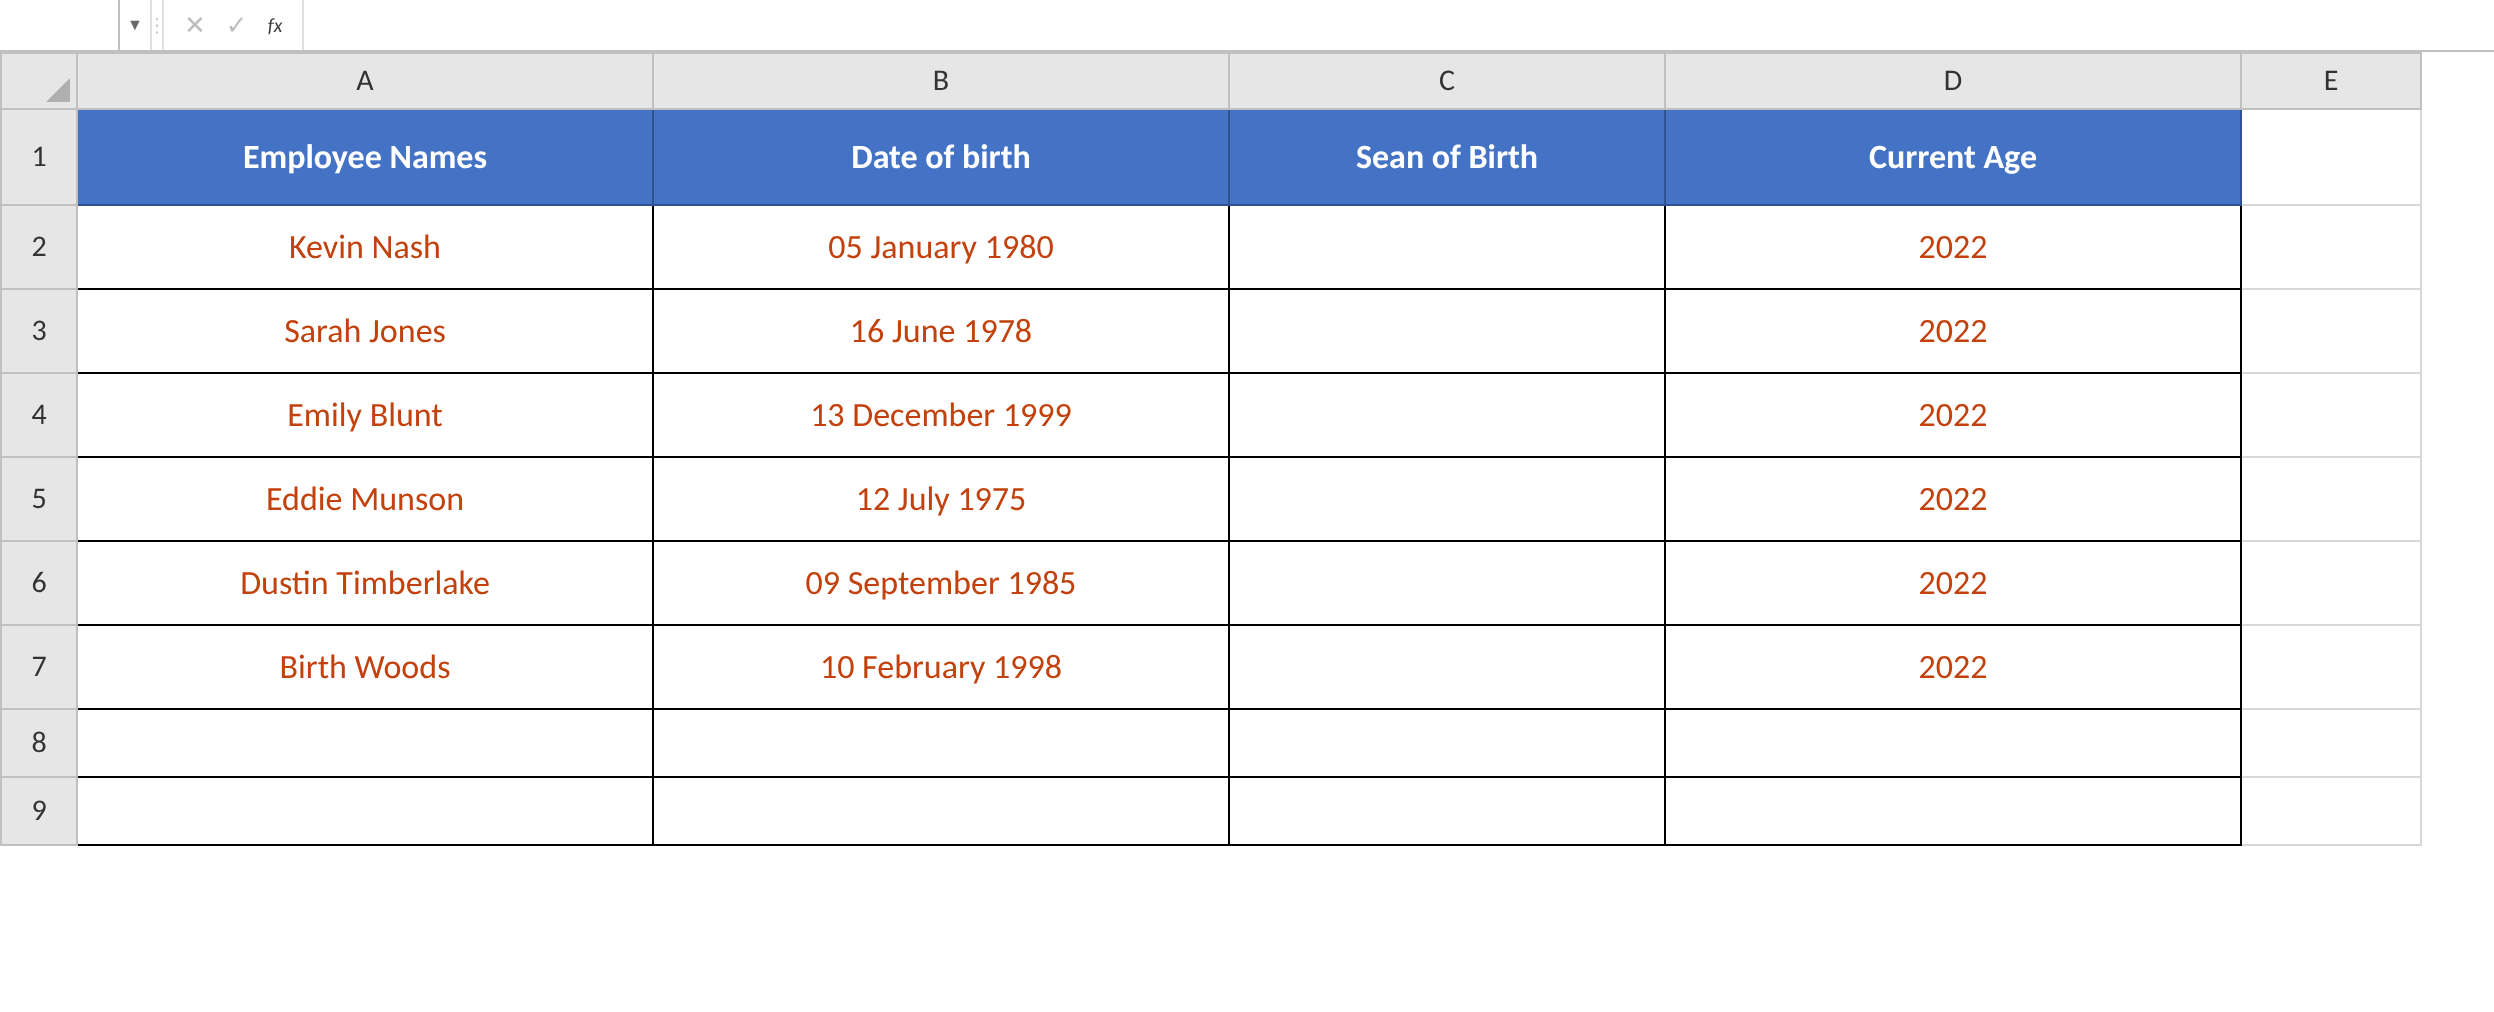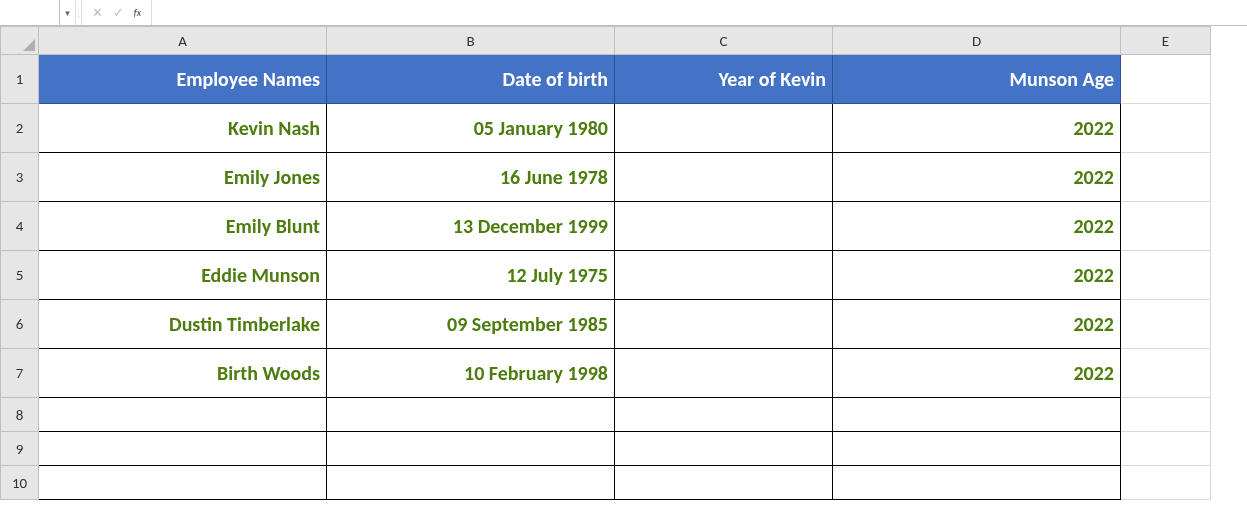--- a/index.html
+++ b/index.html
@@ -110,40 +110,40 @@
       border: 1px solid #c0c0c0;
       font-weight: normal;
       font-size: 15px;
       color: #333;
       width: 38px;
       text-align: center;
     }
     td.cell {
       border: 1px solid #d0d0d0;
       height: 42px;
-      font-size: 20px;
-      text-align: right;
+      font-size: 17px;
+      text-align: center;
       vertical-align: middle;
-      padding: 12px 6px;
+      padding: 0 6px;
       background: #fff;
     }
     td.cell.empty-row {
       height: 34px;
     }
     .hdr-cell {
       background: #4472C4 !important;
       color: #fff;
       font-weight: bold;
       font-size: 22px;
       border: 1px solid #2f528f !important;
       height: 48px !important;
     }
     .data-blue {
-      color: #4d7c0f;
-      font-weight: bold;
+      color: #c2410c;
+      font-weight: normal;
     }
     .col-A { width: 288px; }
     .col-B { width: 288px; }
     .col-C { width: 218px; }
     .col-D { width: 288px; }
     .col-E { width: 90px; }
     td.outside {
       border: 1px solid #d8d8d8;
       background: #fff;
     }
@@ -173,36 +173,36 @@
       <th class="col-head col-B">B</th>
       <th class="col-head col-C">C</th>
       <th class="col-head col-D">D</th>
       <th class="col-head col-E">E</th>
     </tr>
 
     <tr>
       <th class="row-head">1</th>
       <td class="cell hdr-cell">Employee Names</td>
       <td class="cell hdr-cell">Date of birth</td>
-      <td class="cell hdr-cell">Year of Kevin</td>
-      <td class="cell hdr-cell">Munson Age</td>
+      <td class="cell hdr-cell">Sean of Birth</td>
+      <td class="cell hdr-cell">Current Age</td>
       <td class="cell outside"></td>
     </tr>
 
     <tr>
       <th class="row-head">2</th>
       <td class="cell data-blue bordered">Kevin Nash</td>
       <td class="cell data-blue bordered">05 January 1980</td>
       <td class="cell bordered"></td>
       <td class="cell data-blue bordered">2022</td>
       <td class="cell outside"></td>
     </tr>
     <tr>
       <th class="row-head">3</th>
-      <td class="cell data-blue bordered">Emily Jones</td>
+      <td class="cell data-blue bordered">Sarah Jones</td>
       <td class="cell data-blue bordered">16 June 1978</td>
       <td class="cell bordered"></td>
       <td class="cell data-blue bordered">2022</td>
       <td class="cell outside"></td>
     </tr>
     <tr>
       <th class="row-head">4</th>
       <td class="cell data-blue bordered">Emily Blunt</td>
       <td class="cell data-blue bordered">13 December 1999</td>
       <td class="cell bordered"></td>
@@ -243,23 +243,15 @@
       <td class="cell outside empty-row"></td>
     </tr>
     <tr>
       <th class="row-head">9</th>
       <td class="cell empty-row bordered"></td>
       <td class="cell empty-row bordered"></td>
       <td class="cell empty-row bordered"></td>
       <td class="cell empty-row bordered"></td>
       <td class="cell outside empty-row"></td>
     </tr>
-    <tr>
-      <th class="row-head">10</th>
-      <td class="cell empty-row bordered"></td>
-      <td class="cell empty-row bordered"></td>
-      <td class="cell empty-row bordered"></td>
-      <td class="cell empty-row bordered"></td>
-      <td class="cell outside empty-row"></td>
-    </tr>
   </tbody>
     </table>
 </div>
 
 </body></html>

